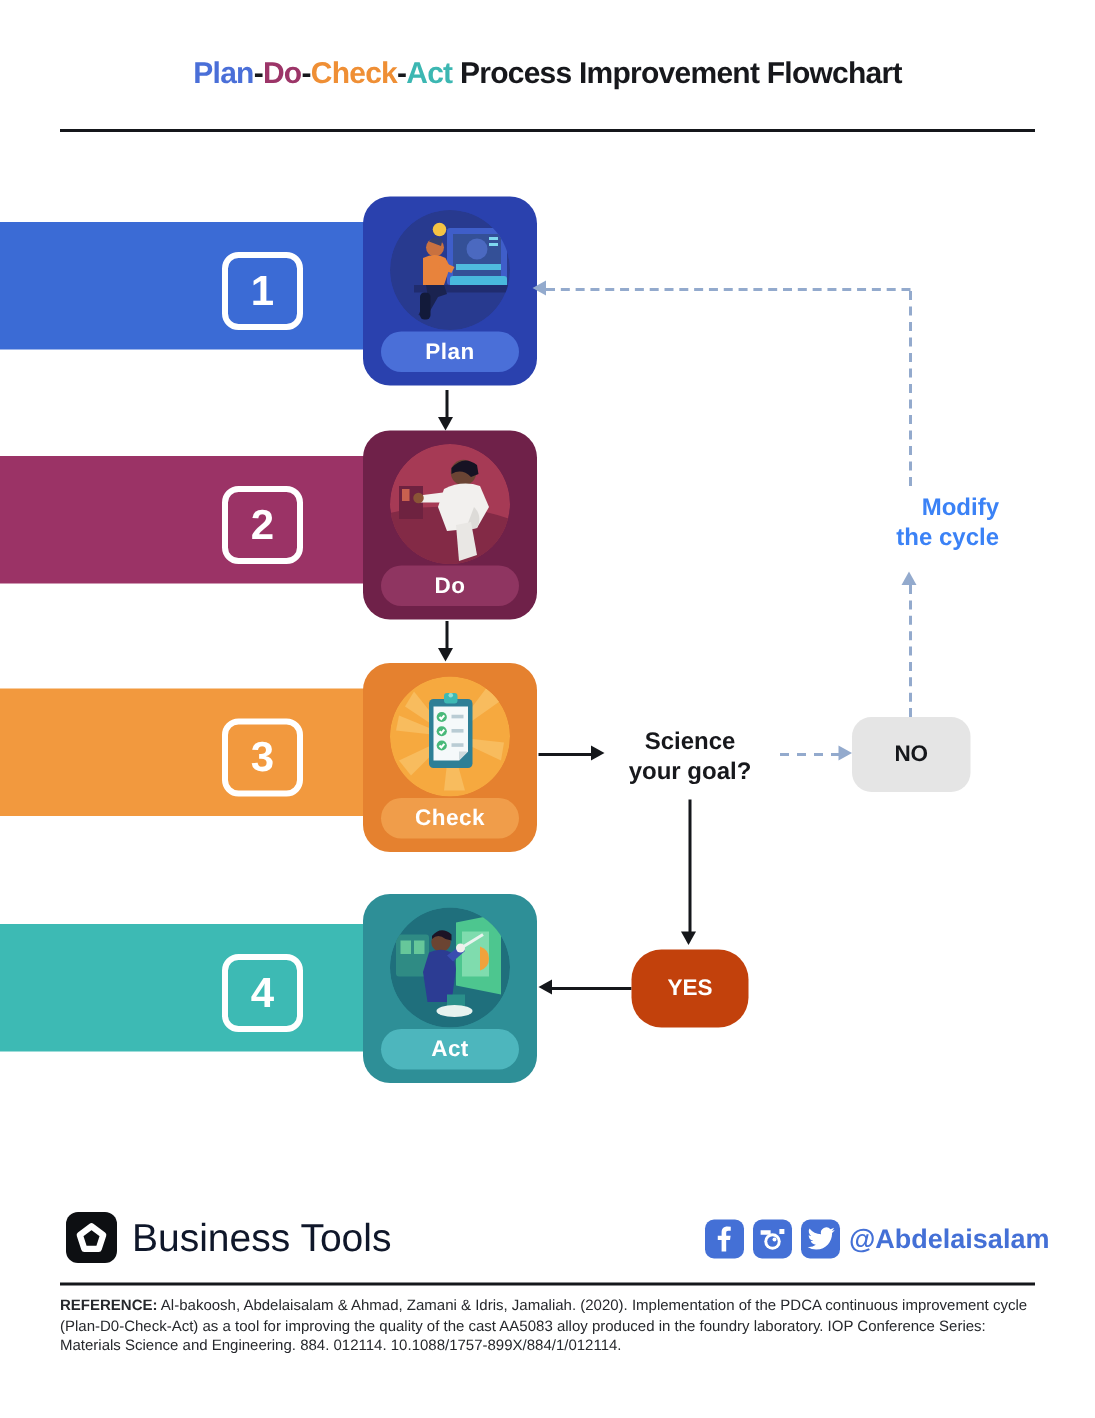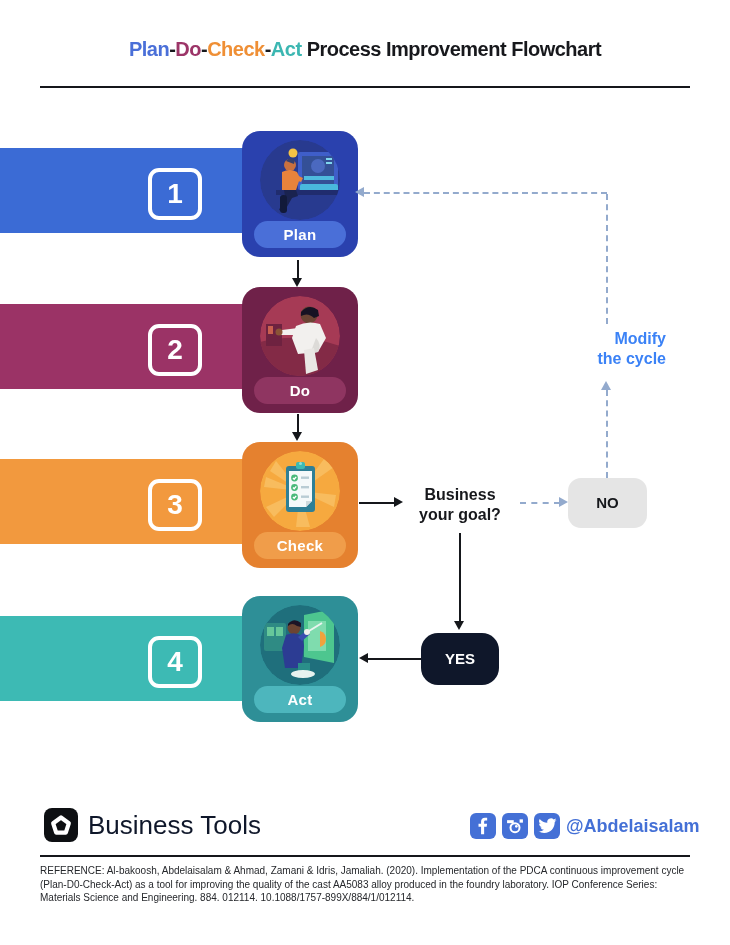--- a/index.html
+++ b/index.html
@@ -44,21 +44,21 @@
   .node-yes{left:421px;top:633px;width:78px;height:52px;line-height:52px;color:#ffffff;}
   
   .brand-logo{left:44px;top:808px;width:34px;height:34px;}
   .brand-name{left:88px;top:808px;height:34px;line-height:34px;font-size:26px;color:#0f172a;}
   .social{width:26px;height:26px;border-radius:6px;top:813px;}
   .social svg{display:block;margin:3px auto 0;}
   .s1{left:470px}.s2{left:502px}.s3{left:534px}
   .handle{left:566px;top:813px;height:26px;line-height:26px;font-size:18px;font-weight:bold;}
   .foot-rule{top:855px;left:40px;width:650px;height:2px;background:#15171b;}
   .reference{top:864px;left:40px;width:650px;font-size:10px;line-height:13.5px;color:#26282c;}
-  .reference b{font-weight:normal;}
+  .reference b{font-weight:bold;}
 </style>
 </head>
 <body>
 
 <div class="abs title">
   <span style="color: rgb(74, 111, 216);">Plan</span><span style="color: rgb(23, 24, 28);">-</span><span style="color: rgb(156, 53, 104);">Do</span><span style="color: rgb(23, 24, 28);">-</span><span style="color: rgb(239, 143, 53);">Check</span><span style="color: rgb(23, 24, 28);">-</span><span style="color: rgb(60, 183, 178);">Act</span><span style="color: rgb(23, 24, 28);"> Process Improvement Flowchart</span>
 </div>
 <div class="abs title-rule"></div>
 
 <div class="abs bar r1" style="background: rgb(59, 107, 213);"></div>
@@ -219,31 +219,31 @@
 <div class="abs dhead-right" style="left:559px;top:497px;"></div>
 
 <div class="abs dash-v" style="left: 606px; top: 390px; height: 88px; border-color: rgb(147, 170, 205);"></div>
 <div class="abs dhead-up" style="left:601px;top:381px;"></div>
 
 <div class="abs dash-v" style="left: 606px; top: 194px; height: 130px; border-color: rgb(147, 170, 205);"></div>
 <div class="abs dash-h" style="left: 364px; top: 192px; width: 243px; border-color: rgb(147, 170, 205);"></div>
 <div class="abs dhead-left" style="left:355px;top:187px;"></div>
 
 <div class="abs qtext">
-  <div>Business</div>
+  <div>Science</div>
   <div>your goal?</div>
 </div>
 
 <div class="abs mtext">
   <div>Modify</div>
   <div>the cycle</div>
 </div>
 
 <div class="abs node node-no" style="background: #e5e5e5; border-radius: 13px;">NO</div>
-<div class="abs node node-yes" style="background: #0f172a;">YES</div>
+<div class="abs node node-yes" style="background: #c2410c; border-radius: 20px;">YES</div>
 
 <div class="abs brand-logo">
   <svg width="34" height="34" viewBox="0 0 34 34">
     <rect x="0" y="0" width="34" height="34" rx="8" fill="#0d0f12"></rect>
     <polygon points="17,9.5 24.8,15.3 21.8,24.6 12.2,24.6 9.2,15.3" fill="#0d0f12" stroke="#ffffff" stroke-width="4.2" stroke-linejoin="round"></polygon>
   </svg>
 </div>
 <div class="abs brand-name">Business Tools</div>
 
 <div class="abs social s1" style="background: rgb(68, 112, 214);">

